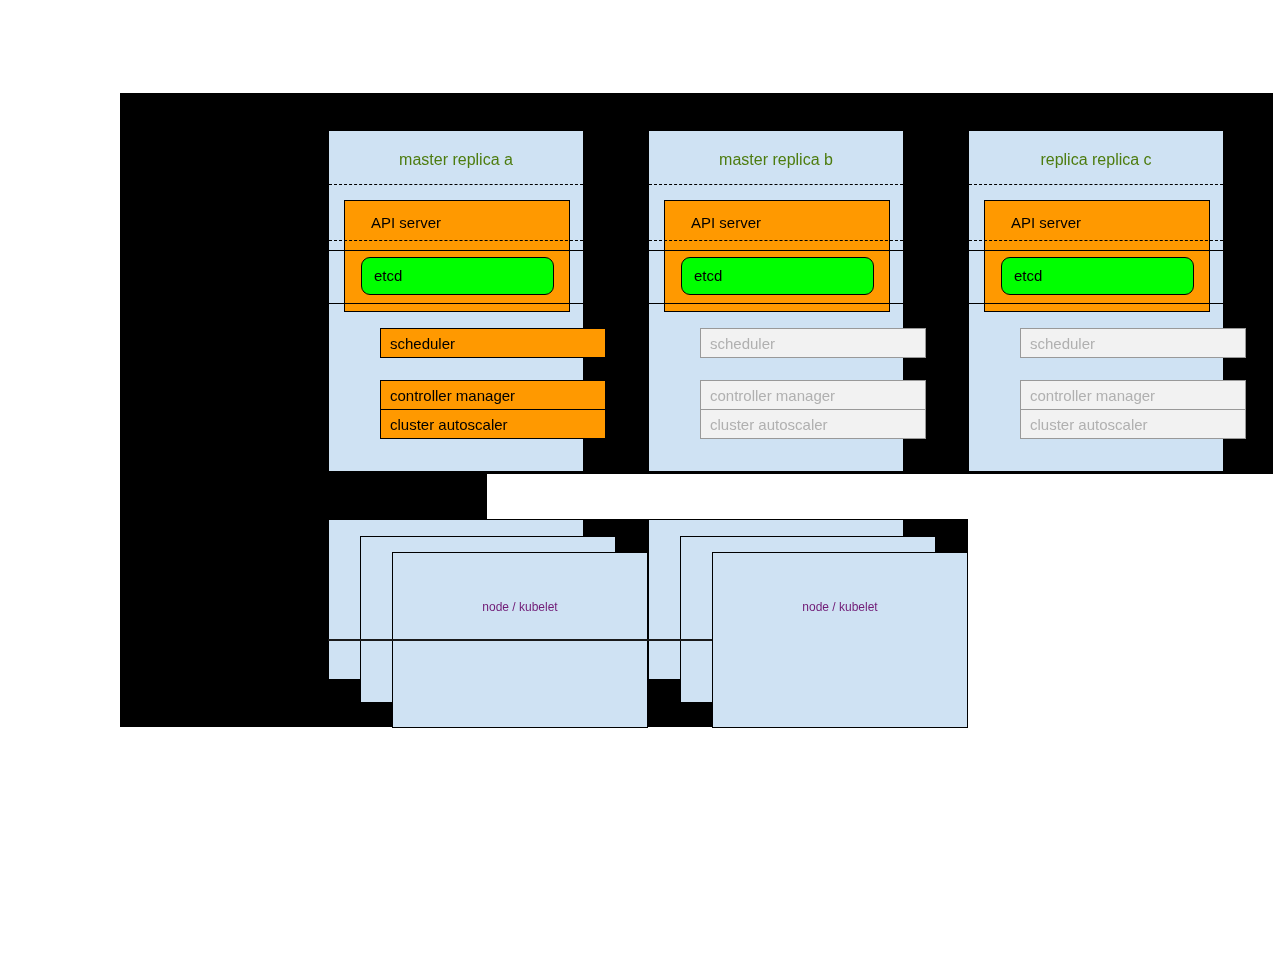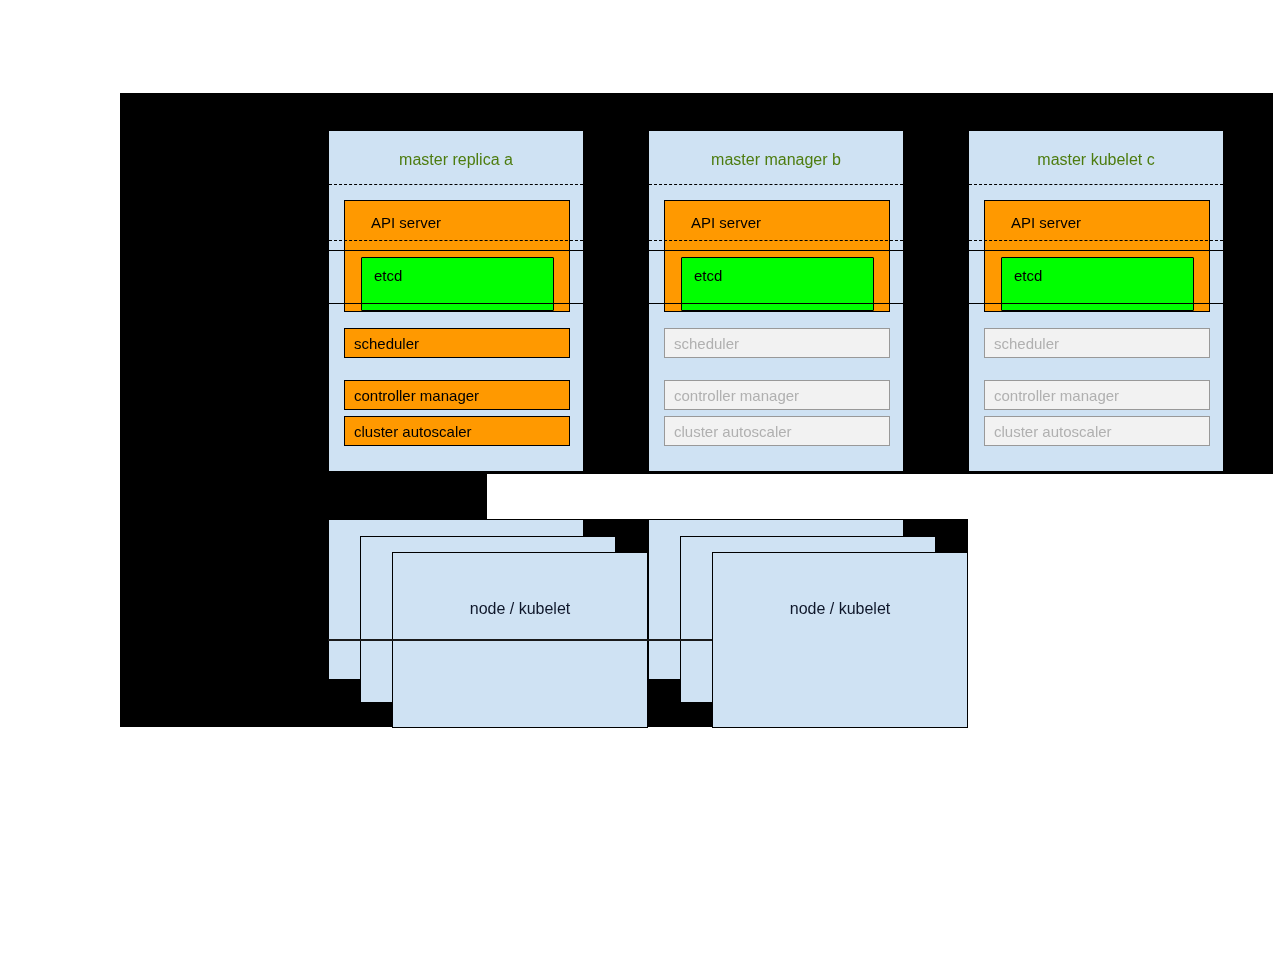--- a/index.html
+++ b/index.html
@@ -31,38 +31,38 @@
   .sol2{top:172px;}
   .comp{
     position:absolute;left:15px;width:226px;box-sizing:border-box;
     font-size:15px;
   }
   .api{top:69px;height:51px;padding:13px 0 0 26px;}
   .active-box{background:#ff9900;border:1px solid #000;color:#000;}
   .inactive-box{background:#f2f2f2;border:1px solid #999;color:#b0b0b0;}
   .etcd-wrap{top:119px;height:62px;background:#ff9900;border:1px solid #000;}
   .etcd{
-    position:absolute;left:16px;top:6px;width:193px;height:54px;
-    background:#00ff00;border:1.5px solid #000;border-radius:1px;
+    position:absolute;left:16px;top:6px;width:193px;height:38px;
+    background:#00ff00;border:1.5px solid #000;border-radius:9px;
     box-sizing:border-box;padding:9px 10px 0 12px;font-size:15px;color:#000;
   }
-  .small{height:30px;padding:6px 0 4px 9px;}
+  .small{height:30px;padding:6px 0 4px 9px;margin-left:36px;}
   .sched{top:197px;}
   .cm{top:249px;}
-  .ca{top:285px;}
+  .ca{top:278px;}
 
   
   .node-box{
     position:absolute;background:#cfe2f3;border:1px solid #000;
     box-sizing:border-box;
   }
   .nb-back{width:256px;height:161px;top:519px;z-index:1;}
   .nb-mid{width:256px;height:167px;top:536px;z-index:2;}
   .nb-front{width:256px;height:176px;top:552px;text-align:center;
-    font-size:16px;color:#0f172a;padding-top:47px;}
+    font-size:12px;color:#701a75;padding-top:47px;}
   #nb-l-back{left:328px;}
   #nb-l-mid{left:360px;}
   #nb-l-front{left:392px;z-index:3;}
   #nb-r-back{left:648px;}
   #nb-r-mid{left:680px;}
   #nb-r-front{left:712px;z-index:5;}
   #node-sep-line{
     left:328px;top:639px;width:384px;height:0;
     border-top:2px solid #1a1a1a;z-index:4;
   }
@@ -83,36 +83,36 @@
     <div class="etcd">etcd</div>
   </div>
   <div class="hline solid sol1"></div>
   <div class="hline solid sol2"></div>
   <div class="comp small sched active-box">scheduler</div>
   <div class="comp small cm active-box">controller manager</div>
   <div class="comp small ca active-box">cluster autoscaler</div>
 </div>
 
 <div class="master" style="left:648px;">
-  <div class="m-title">master manager b</div>
+  <div class="m-title">master replica b</div>
   <div class="hline dash1"></div>
   <div class="comp api active-box">API server</div>
   <div class="hline dash2"></div>
   <div class="comp etcd-wrap">
     <div class="etcd">etcd</div>
   </div>
   <div class="hline solid sol1"></div>
   <div class="hline solid sol2"></div>
   <div class="comp small sched inactive-box">scheduler</div>
   <div class="comp small cm inactive-box">controller manager</div>
   <div class="comp small ca inactive-box">cluster autoscaler</div>
 </div>
 
 <div class="master" style="left:968px;">
-  <div class="m-title">master kubelet c</div>
+  <div class="m-title">replica replica c</div>
   <div class="hline dash1"></div>
   <div class="comp api active-box">API server</div>
   <div class="hline dash2"></div>
   <div class="comp etcd-wrap">
     <div class="etcd">etcd</div>
   </div>
   <div class="hline solid sol1"></div>
   <div class="hline solid sol2"></div>
   <div class="comp small sched inactive-box">scheduler</div>
   <div class="comp small cm inactive-box">controller manager</div>

